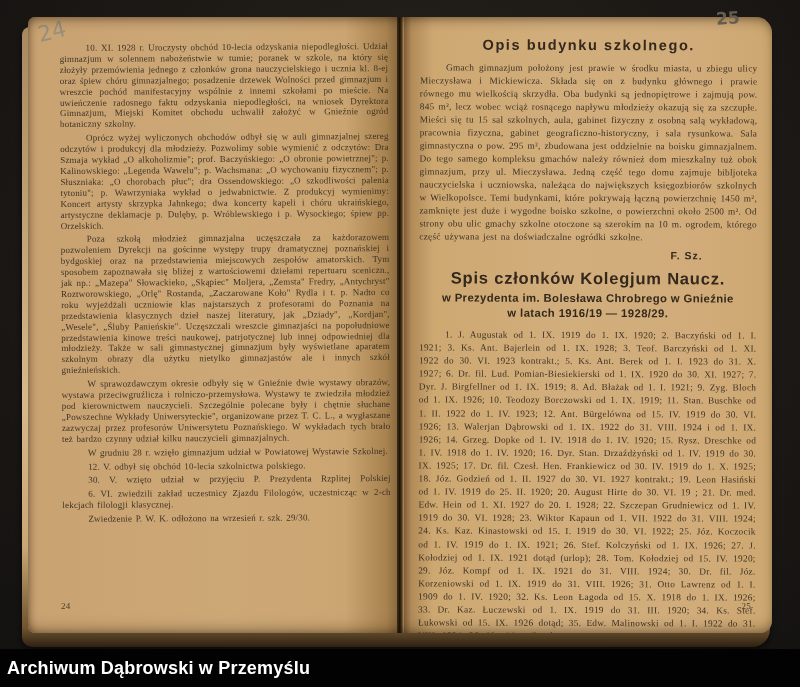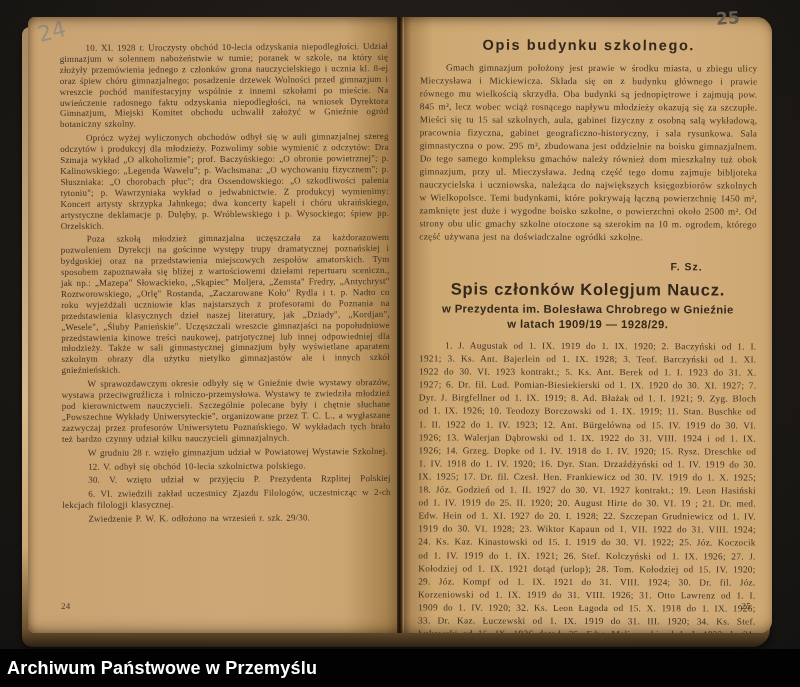--- a/index.html
+++ b/index.html
@@ -73,21 +73,21 @@
     margin:6px 0 9px 0;text-align:center;
     font-family:"Liberation Sans", sans-serif;font-weight:bold;
     font-size:14.5px;letter-spacing:1.6px;color:#33281b;
   }
   .rp-body{
     margin:0;font-size:9.3px;line-height:13px;
     text-align:justify;text-indent:26px;
     letter-spacing:0.25px;word-spacing:1.2px;
   }
   .rp-sig{
-    margin:16px 54px 8px 0;text-align:right;
+    margin:5px 54px 8px 0;text-align:right;
     font-family:"Liberation Sans", sans-serif;font-weight:bold;
     font-size:10.5px;letter-spacing:1px;color:#33281b;
   }
   .sp-title{
     margin:8px 0 3px 0;text-align:center;
     font-family:"Liberation Sans", sans-serif;font-weight:bold;
     font-size:16.5px;letter-spacing:0.8px;color:#33281b;
   }
   .sp-sub{
     margin:0;text-align:center;
@@ -137,28 +137,28 @@
 
       <div class="gutter"></div>
 
       <div class="page right">
         <div class="rp-text">
           <h2 class="rp-title">Opis budynku szkolnego.</h2>
           <p class="rp-body">Gmach gimnazjum położony jest prawie w środku miasta, u zbiegu ulicy Mieczysława i Mickiewicza. Składa się on z budynku głównego i prawie równego mu wielkością skrzydła. Oba budynki są jednopiętrowe i zajmują pow. 845 m², lecz wobec wciąż rosnącego napływu młodzieży okazują się za szczupłe. Mieści się tu 15 sal szkolnych, aula, gabinet fizyczny z osobną salą wykładową, pracownia fizyczna, gabinet geograficzno-historyczny, i sala rysunkowa. Sala gimnastyczna o pow. 295 m², zbudowana jest oddzielnie na boisku gimnazjalnem. Do tego samego kompleksu gmachów należy również dom mieszkalny tuż obok gimnazjum, przy ul. Mieczysława. Jedną część tego domu zajmuje bibljoteka nauczycielska i uczniowska, należąca do największych księgozbiorów szkolnych w Wielkopolsce. Temi budynkami, które pokrywają łączną powierzchnię 1450 m², zamknięte jest duże i wygodne boisko szkolne, o powierzchni około 2500 m². Od strony obu ulic gmachy szkolne otoczone są szerokim na 10 m. ogrodem, którego część używana jest na doświadczalne ogródki szkolne.</p>
           <p class="rp-sig">F. Sz.</p>
           <h2 class="sp-title">Spis członków Kolegjum Naucz.</h2>
           <p class="sp-sub">w Prezydenta im. Bolesława Chrobrego w Gnieźnie</p>
-          <p class="sp-sub">w latach 1909/19 — 1928/29.</p>
+          <p class="sp-sub">w latach 1916/19 — 1928/29.</p>
           <p class="members">1. J. Augustak od 1. IX. 1919 do 1. IX. 1920; 2. Baczyński od 1. I. 1921; 3. Ks. Ant. Bajerlein od 1. IX. 1928; 3. Teof. Barczyński od 1. XI. 1922 do 30. VI. 1923 kontrakt.; 5. Ks. Ant. Berek od 1. I. 1923 do 31. X. 1927; 6. Dr. fil. Lud. Pomian-Biesiekierski od 1. IX. 1920 do 30. XI. 1927; 7. Dyr. J. Birgfellner od 1. IX. 1919; 8. Ad. Błażak od 1. I. 1921; 9. Zyg. Bloch od 1. IX. 1926; 10. Teodozy Borczowski od 1. IX. 1919; 11. Stan. Buschke od 1. II. 1922 do 1. IV. 1923; 12. Ant. Bürgelówna od 15. IV. 1919 do 30. VI. 1926; 13. Walerjan Dąbrowski od 1. IX. 1922 do 31. VIII. 1924 i od 1. IX. 1926; 14. Grzeg. Dopke od 1. IV. 1918 do 1. IV. 1920; 15. Rysz. Dreschke od 1. IV. 1918 do 1. IV. 1920; 16. Dyr. Stan. Drzaźdżyński od 1. IV. 1919 do 30. IX. 1925; 17. Dr. fil. Czesł. Hen. Frankiewicz od 30. IV. 1919 do 1. X. 1925; 18. Józ. Godzień od 1. II. 1927 do 30. VI. 1927 kontrakt.; 19. Leon Hasiński od 1. IV. 1919 do 25. II. 1920; 20. August Hirte do 30. VI. 19 ; 21. Dr. med. Edw. Hein od 1. XI. 1927 do 20. I. 1928; 22. Szczepan Grudniewicz od 1. IV. 1919 do 30. VI. 1928; 23. Wiktor Kapaun od 1. VII. 1922 do 31. VIII. 1924; 24. Ks. Kaz. Kinastowski od 15. I. 1919 do 30. VI. 1922; 25. Józ. Koczocik od 1. IV. 1919 do 1. IX. 1921; 26. Stef. Kolczyński od 1. IX. 1926; 27. J. Kołodziej od 1. IX. 1921 dotąd (urlop); 28. Tom. Kołodziej od 15. IV. 1920; 29. Józ. Kompf od 1. IX. 1921 do 31. VIII. 1924; 30. Dr. fil. Józ. Korzeniowski od 1. IX. 1919 do 31. VIII. 1926; 31. Otto Lawrenz od 1. I. 1909 do 1. IV. 1920; 32. Ks. Leon Łagoda od 15. X. 1918 do 1. IX. 1926; 33. Dr. Kaz. Łuczewski od 1. IX. 1919 do 31. III. 1920; 34. Ks. Stef. Łukowski od 15. IX. 1926 dotąd; 35. Edw. Malinowski od 1. I. 1922 do 31. VIII. 1924; 36. Józ. Matysik od</p>
         </div>
         <div class="page-num pn-right">25</div>
       </div>
 
     </div>
   </div>
 
   <div class="hand hand-right">25</div>
 
   <div class="footer">
-    <span class="footer-label">Archiwum Państwowe w Przemyślu</span>
+    <span class="footer-label">Archiwum Dąbrowski w Przemyślu</span>
   </div>
 
 </div>
 
 </body></html>

